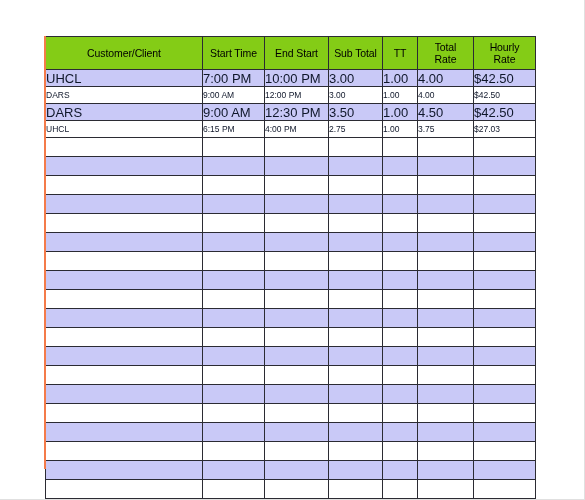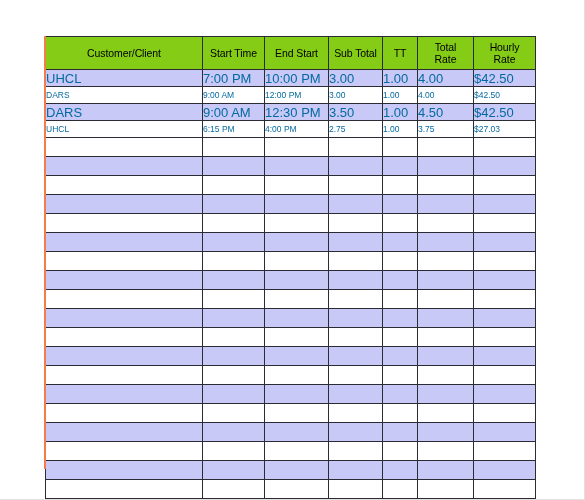--- a/index.html
+++ b/index.html
@@ -70,21 +70,21 @@
     height: 32px;
     line-height: 12px;
     letter-spacing: -0.1px;
   }
   tbody tr.r-lav td { background: #C9C9F7; }
   tbody tr.r-white td { background: #FFFFFF; }
 
   tbody tr.data td {
     height: 16px;
     vertical-align: middle;
-    color: #0369a1;
+    color: #0f172a;
   }
   tbody tr.data.r-lav td { font-size: 13px; }
   tbody tr.data.r-white td { font-size: 8.5px; }
 
   td.client { text-align: left; padding-left: 3px; }
   td.num { text-align: left; padding-right: 3px; }
 
   tbody tr.blank td {
     height: 16px;
   }

